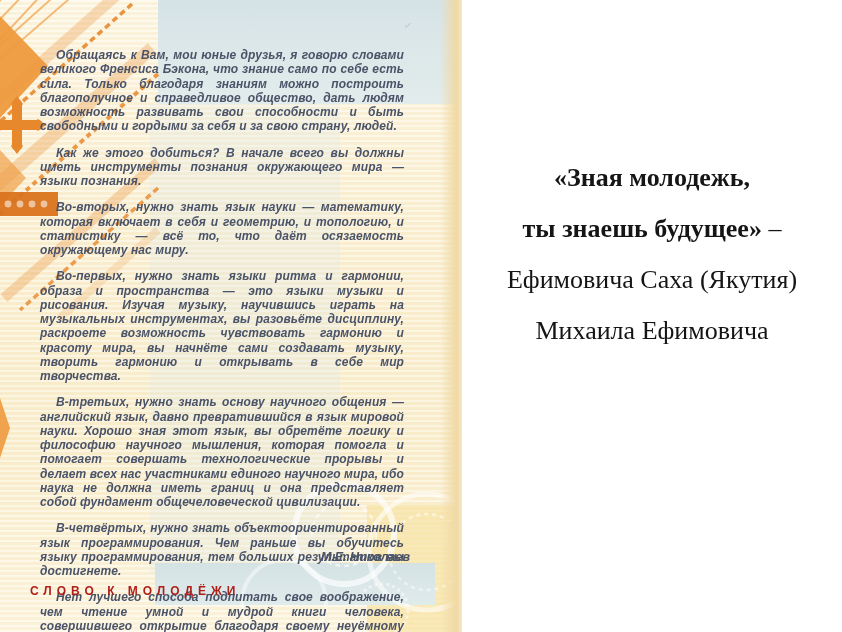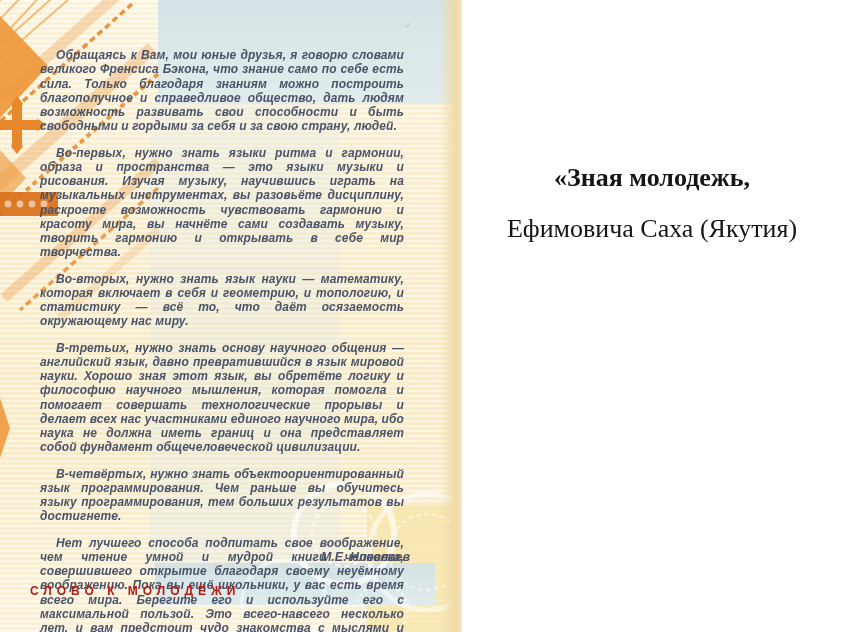--- a/index.html
+++ b/index.html
@@ -101,33 +101,36 @@
         <circle cx="122" cy="52" r="32" stroke-width="2.5" stroke-dasharray="5 4" opacity="0.6"></circle>
         <circle cx="205" cy="70" r="58" stroke-width="5" opacity="0.55"></circle>
         <circle cx="205" cy="70" r="38" stroke-width="2.5" stroke-dasharray="4 4" opacity="0.5"></circle>
         <circle cx="62" cy="120" r="42" stroke-width="4" opacity="0.45"></circle>
         <circle cx="160" cy="128" r="26" stroke-width="3" stroke-dasharray="3 3" opacity="0.5"></circle>
       </g>
     </svg>
 
     <div class="scan-text">
         <p>Обращаясь к Вам, мои юные друзья, я говорю словами великого Френсиса Бэкона, что знание само по себе есть сила. Только благодаря знаниям можно построить благополучное и справедливое общество, дать людям возможность развивать свои способности и быть свободными и гордыми за себя и за свою страну, людей.</p>
+        <p>Как же этого добиться? В начале всего вы должны иметь инструменты познания окружающего мира — языки познания.</p>
+        <p>Во-вторых, нужно знать язык науки — математику, которая включает в себя и геометрию, и топологию, и статистику — всё то, что даёт осязаемость окружающему нас миру.</p>
         <p>Во-первых, нужно знать языки ритма и гармонии, образа и пространства — это языки музыки и рисования. Изучая музыку, научившись играть на музыкальных инструментах, вы разовьёте дисциплину, раскроете возможность чувствовать гармонию и красоту мира, вы начнёте сами создавать музыку, творить гармонию и открывать в себе мир творчества.</p>
-        <p>Во-вторых, нужно знать язык науки — математику, которая включает в себя и геометрию, и топологию, и статистику — всё то, что даёт осязаемость окружающему нас миру.</p>
         <p>В-третьих, нужно знать основу научного общения — английский язык, давно превратившийся в язык мировой науки. Хорошо зная этот язык, вы обретёте логику и философию научного мышления, которая помогла и помогает совершать технологические прорывы и делает всех нас участниками единого научного мира, ибо наука не должна иметь границ и она представляет собой фундамент общечеловеческой цивилизации.</p>
         <p>В-четвёртых, нужно знать объектоориентированный язык программирования. Чем раньше вы обучитесь языку программирования, тем больших результатов вы достигнете.</p>
         <p>Нет лучшего способа подпитать свое воображение, чем чтение умной и мудрой книги человека, совершившего открытие благодаря своему неуёмному воображению. Пока вы ещё школьники, у вас есть время всего мира. Берегите его и используйте его с максимальной пользой. Это всего-навсего несколько лет, и вам предстоит чудо знакомства с мыслями и идеями невероятно умных людей, облечённых в слова, вложенные в книги.</p>
       </div>
 
     <div class="signature">М.Е. Николаев</div>
     <div class="heading">СЛОВО К МОЛОДЁЖИ</div>
     <span class="artifact">✓</span>
     <div class="page-edge"></div>
   </div>
 
   <div class="quote-panel">
     <div class="quote">
       <p class="q-bold">«Зная молодежь,</p>
+      <p><span class="q-bold">ты знаешь будущее»</span><span> –</span></p>
       <p>Ефимовича Саха (Якутия)</p>
+      <p>Михаила Ефимовича</p>
     </div>
   </div>
 
 </div>
 
 </body></html>

